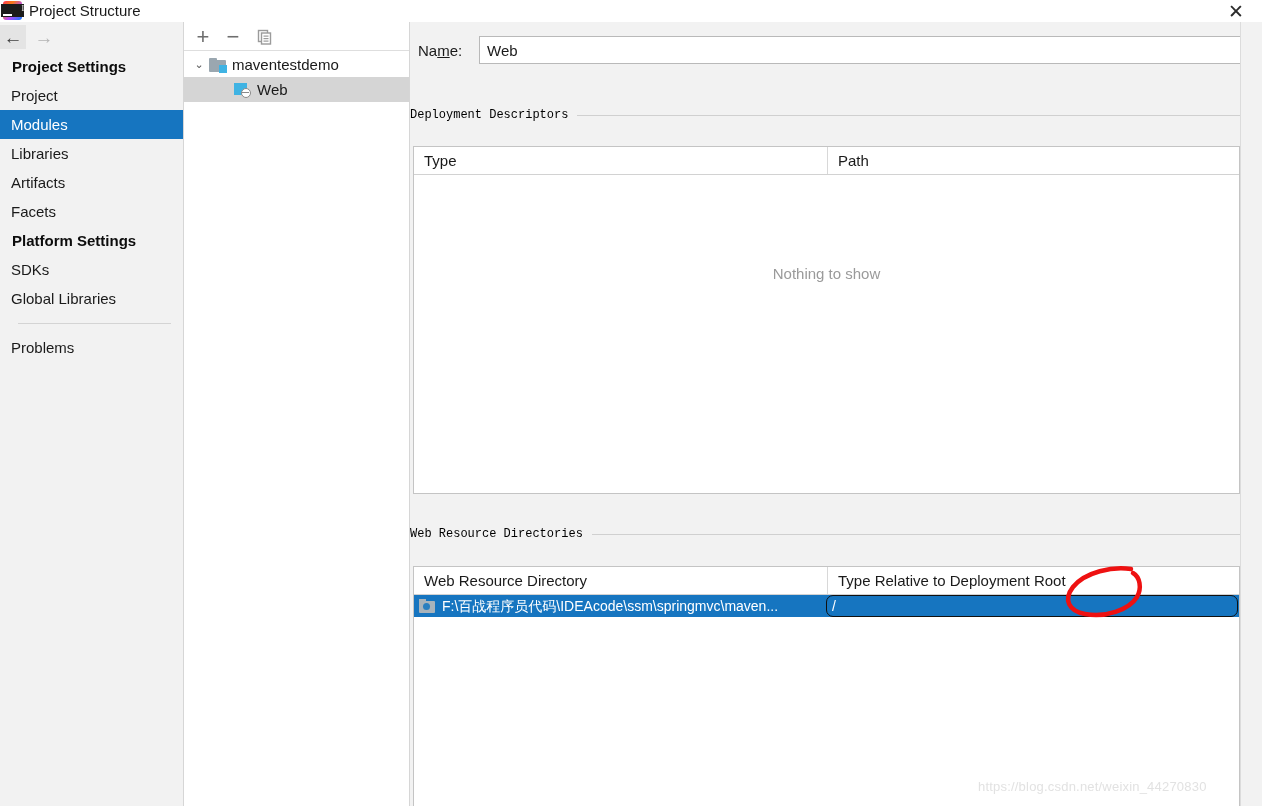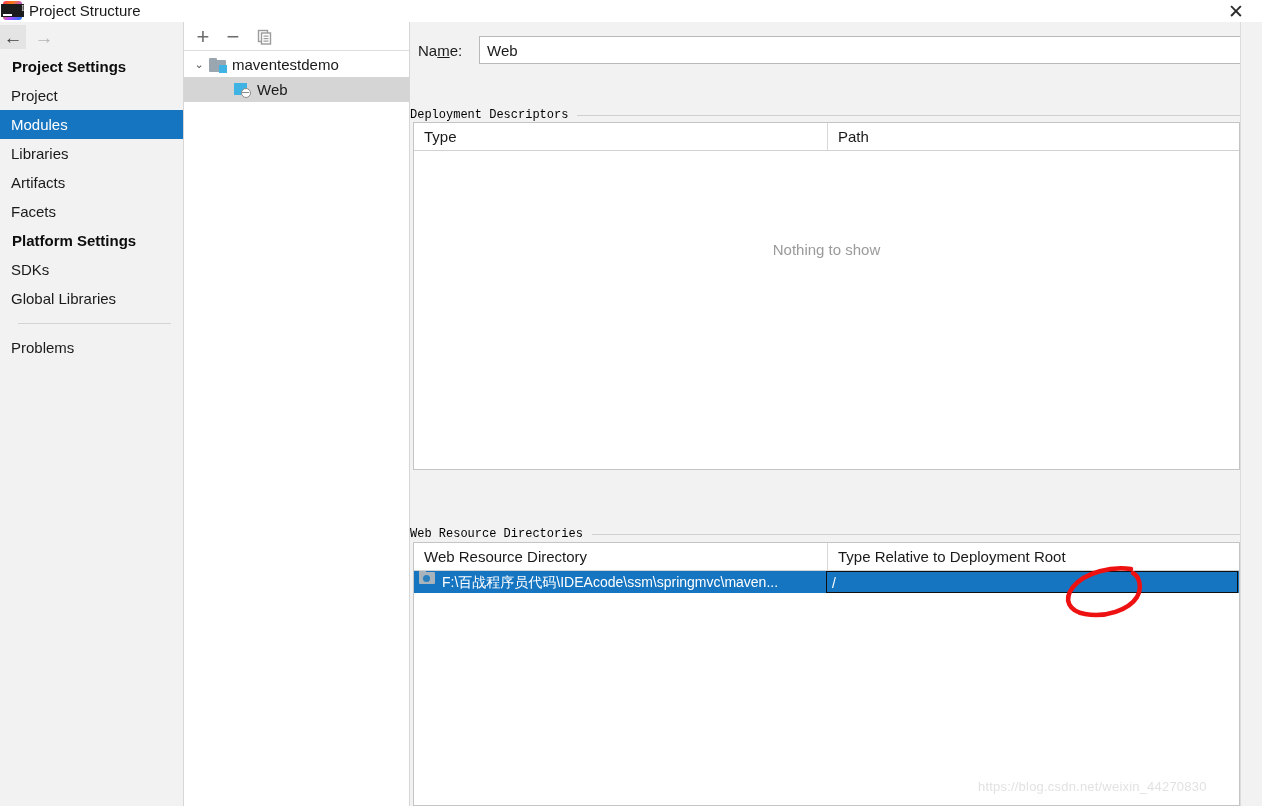--- a/index.html
+++ b/index.html
@@ -228,20 +228,21 @@
     padding-right: 9px; white-space: nowrap; font-family: Liberation Mono, monospace;
   }
   .section-head .rule {
     flex: 1; height: 1px; background: #d0d0d0;
   }
 
   .table-wrap {
     position: absolute;
     background: #ffffff;
     border: 1px solid #c4c4c4;
+    margin-top: 24px;
   }
   .tbl-head {
     display: flex;
     height: 28px;
     background: #ffffff;
     border-bottom: 1px solid #d2d2d2;
   }
   .tbl-head .th {
     font-size: 15px; color: #1a1a1a;
     line-height: 27px;
@@ -259,21 +260,21 @@
   .tbl-row {
     display: flex;
     height: 22px;
     background: #1675c0;
     color: #ffffff;
     font-size: 14px;
   }
   .tbl-row .td {
     line-height: 22px;
     overflow: hidden; white-space: nowrap;
-    display: flex; 
+    display: flex; align-items: center; border-radius: 7px;
   }
   .tbl-row .td.c1 { padding-left: 5px; }
   .tbl-row .td.c2 {
     padding-left: 5px;
     border: 1.5px solid #101010;
     margin-left: -1px;
   }
   .dir-icon {
     width: 16px; height: 13px; margin-right: 7px;
     position: relative; flex: 0 0 auto;

